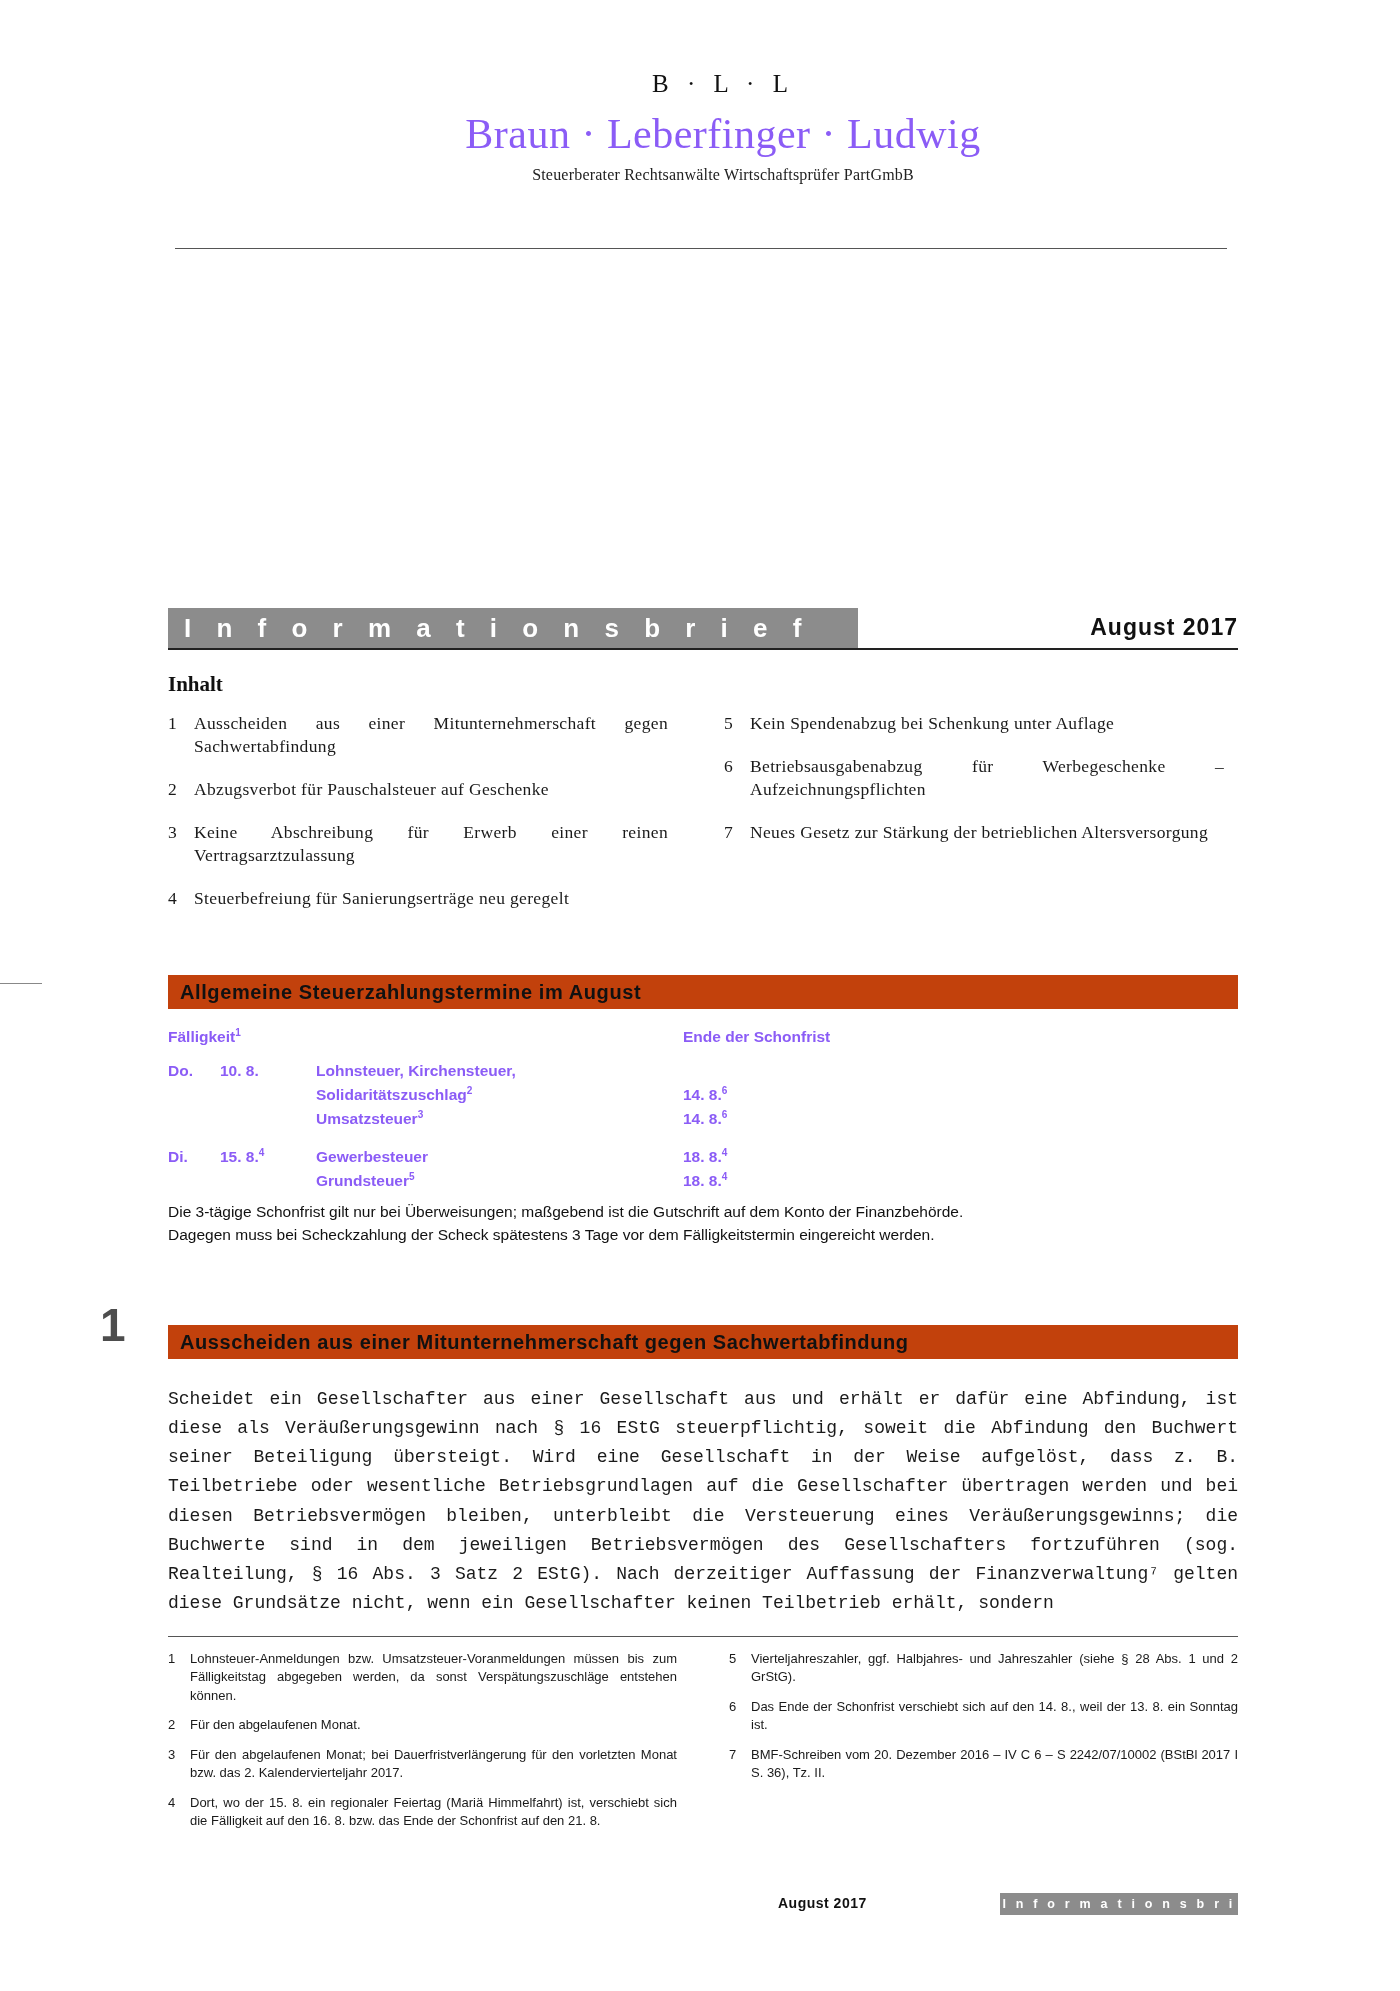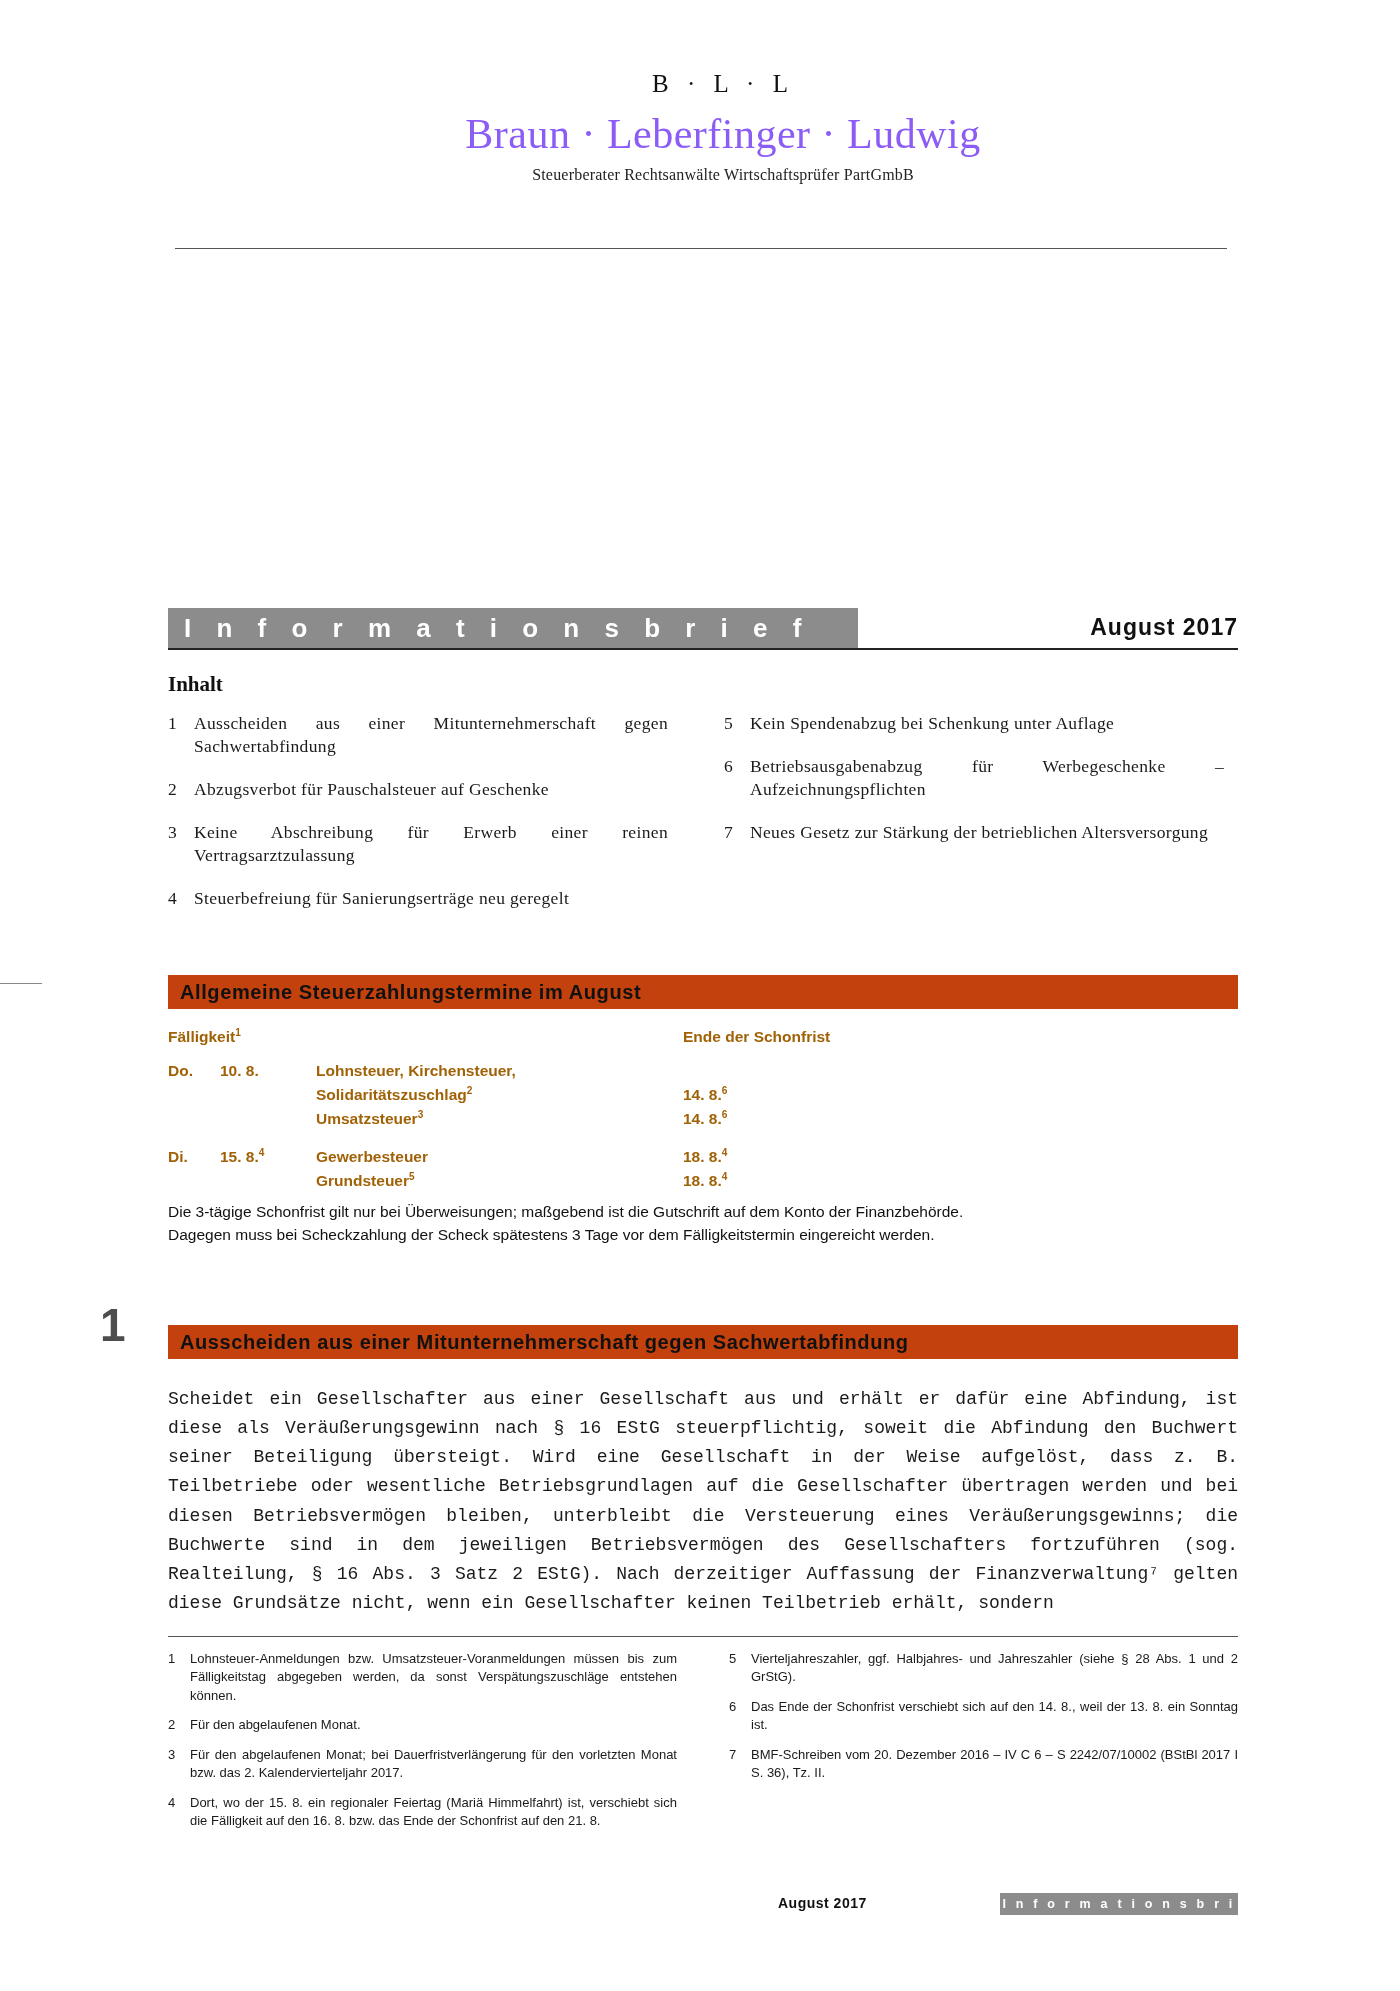--- a/index.html
+++ b/index.html
@@ -167,21 +167,21 @@
   }
   #termine-bar { top: 975px; }
 
   .termine {
     position: absolute;
     left: 168px;
     top: 1028px;
     width: 1070px;
     font-family: "Liberation Sans", sans-serif;
     font-size: 15.5px;
-    color: #a16207;
+    color: #8b5cf6;
   }
   .termine-head {
     position: relative;
     height: 24px;
     font-weight: bold;
     margin-bottom: 10px;
   }
   .termine-head .lbl-faell { position: absolute; left: 0; top: 0; }
   .termine-head .lbl-schon { position: absolute; left: 515px; top: 0; }
 

